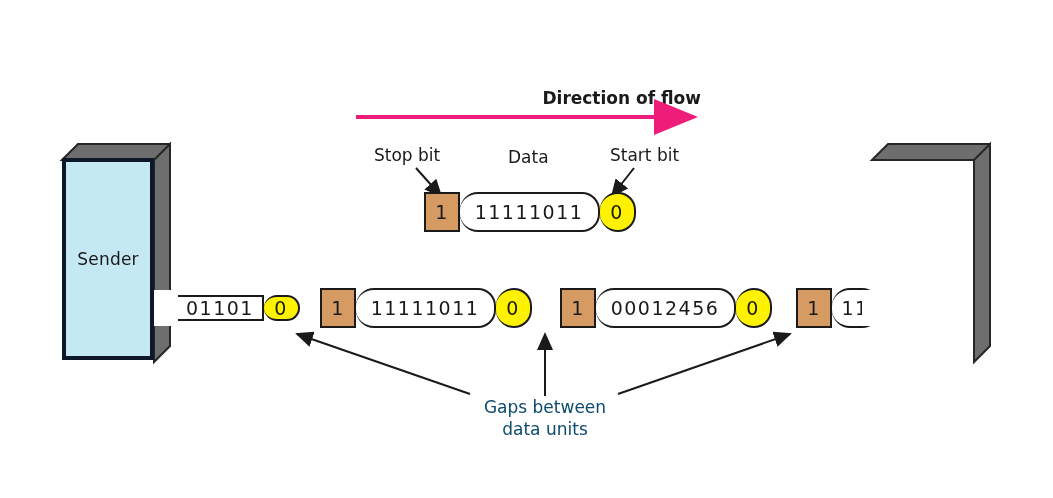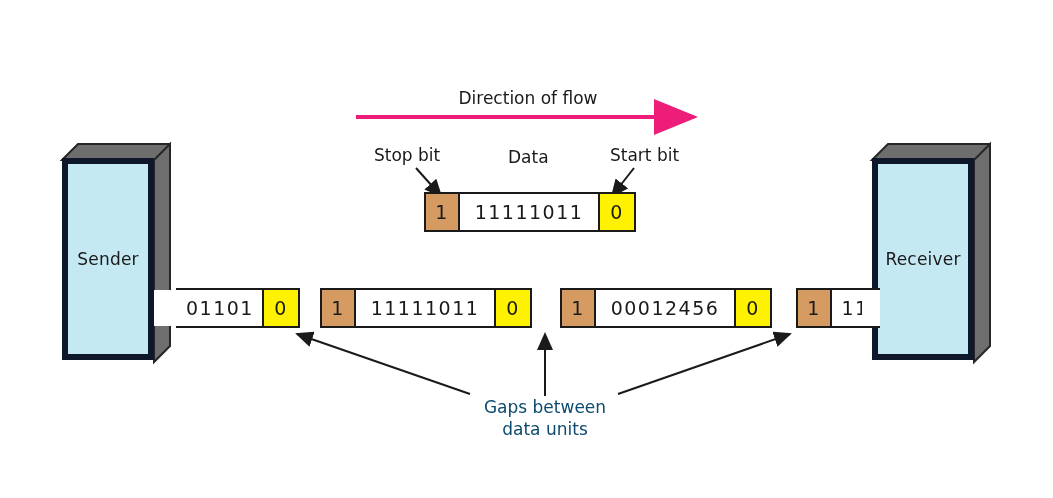--- a/index.html
+++ b/index.html
@@ -23,21 +23,21 @@
   .node {
     position: absolute;
   }
   .node .face-front {
     position: absolute;
     left: 0;
     top: 14px;
     width: 100%;
     height: calc(100% - 14px);
     background: #c5e9f3;
-    border: 6px solid #0f172a;
+    border: 4px solid #0f172a;
     box-sizing: border-box;
     display: flex;
     align-items: center;
     justify-content: center;
   }
   .node-label {
     font-size: 17px;
     color: #1a1a1a;
     letter-spacing: 0.2px;
     white-space: nowrap;
@@ -59,34 +59,36 @@
     justify-content: center;
     border: 2px solid #1a1a1a;
     box-sizing: border-box;
     font-size: 19px;
     color: #1a1a1a;
     letter-spacing: 1.5px;
     background: #ffffff;
   }
   .cell + .cell {
     border-left-width: 0;
+    border-radius: 18px;
   }
   .cell.stop  { background: #d69b62; }
   .cell.start { background: #fff200; }
   .cell.data  { background: #ffffff; }
 
   
   .lbl {
     position: absolute;
     font-size: 17px;
     color: #1a1a1a;
     white-space: nowrap;
   }
   .lbl.center {
-    text-align: center;
+    text-align: right;
+    font-weight: bold;
   }
   .caption {
     position: absolute;
     font-size: 17px;
     color: #0c4a6e;
     text-align: center;
     line-height: 1.32;
     white-space: nowrap;
   }
 
@@ -113,23 +115,20 @@
     <div class="face-front" style="width:92px; height:202px;">
       <span class="node-label">Sender</span>
     </div>
   </div>
 
   <div class="node" style="left:872px; top:144px; width:118px; height:218px;">
     <svg class="overlay" style="left:0; top:0; width:118px; height:218px;">
       <polygon points="0,16 16,0 118,0 118,16" fill="#6e6e6e" stroke="#262626" stroke-width="2"></polygon>
       <polygon points="102,16 118,0 118,202 102,218" fill="#6e6e6e" stroke="#262626" stroke-width="2"></polygon>
     </svg>
-    <div class="face-front" style="width:102px; height:202px;">
-      <span class="node-label">Receiver</span>
-    </div>
   </div>
 
   <div class="lbl center" style="left:355px; top:88px; width:346px;">Direction of flow</div>
 
   <svg class="overlay">
     <defs>
       <marker id="mk-pink" markerWidth="11" markerHeight="9" refX="10" refY="4.5" orient="auto">
         <polygon points="0,0 11,4.5 0,9" fill="#ee1d7a"></polygon>
       </marker>
       <marker id="mk-dark" markerWidth="9" markerHeight="8" refX="8" refY="4" orient="auto">
@@ -148,21 +147,21 @@
     <line x1="634" y1="168" x2="612" y2="196" stroke="#1a1a1a" stroke-width="2" marker-end="url(#mk-dark)"></line>
   </svg>
 
   <div class="frame" style="left:424px; top:192px;">
     <div class="cell stop" style="width:36px;">1</div>
     <div class="cell data" style="width:140px;">11111011</div>
     <div class="cell start" style="width:36px;">0</div>
   </div>
 
   <div id="stream-host">
-      <div class="frame" style="left: 176px; top: 288px;">
+      <div class="frame" style="left: 176px; top: 288px; align-items: center;">
         <div class="cell data" style="width: 88px;">01101</div>
         <div class="cell start" style="width: 36px;">0</div>
       </div>
       <div class="frame" style="left: 320px; top: 288px;">
         <div class="cell stop" style="width: 36px;">1</div>
         <div class="cell data" style="width: 140px;">11111011</div>
         <div class="cell start" style="width: 36px;">0</div>
       </div>
       <div class="frame" style="left: 560px; top: 288px;">
         <div class="cell stop" style="width: 36px;">1</div>

